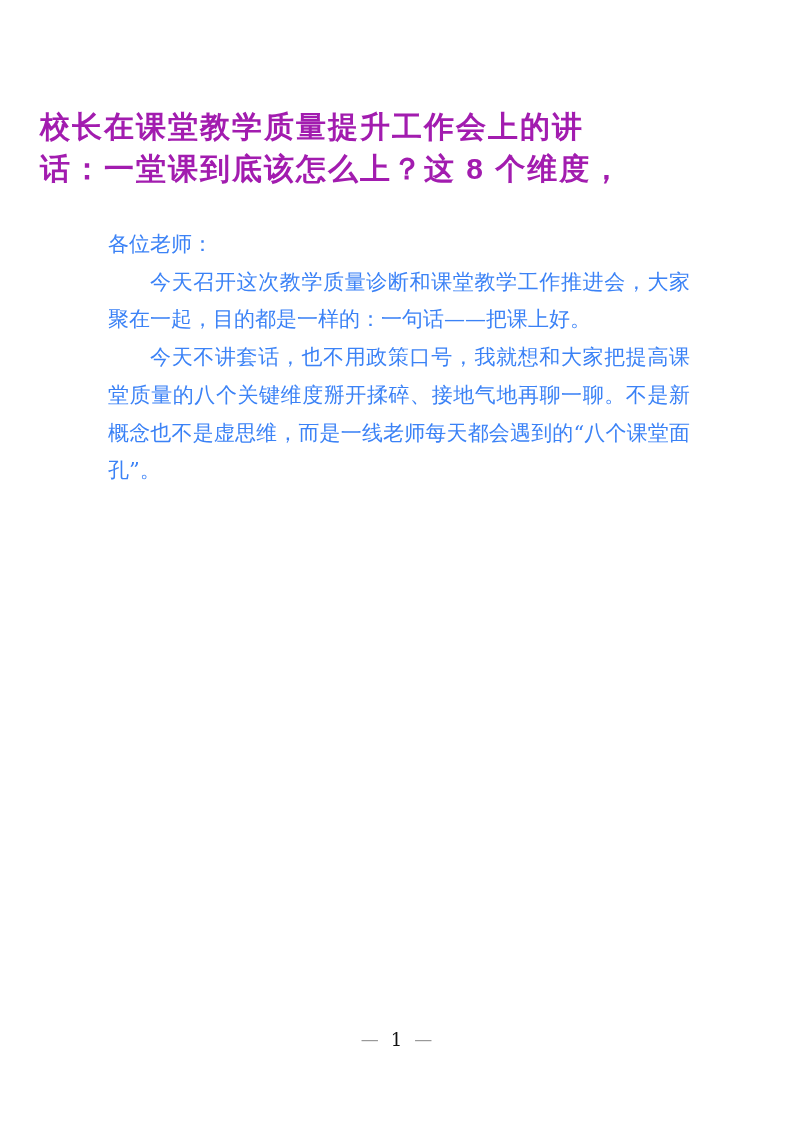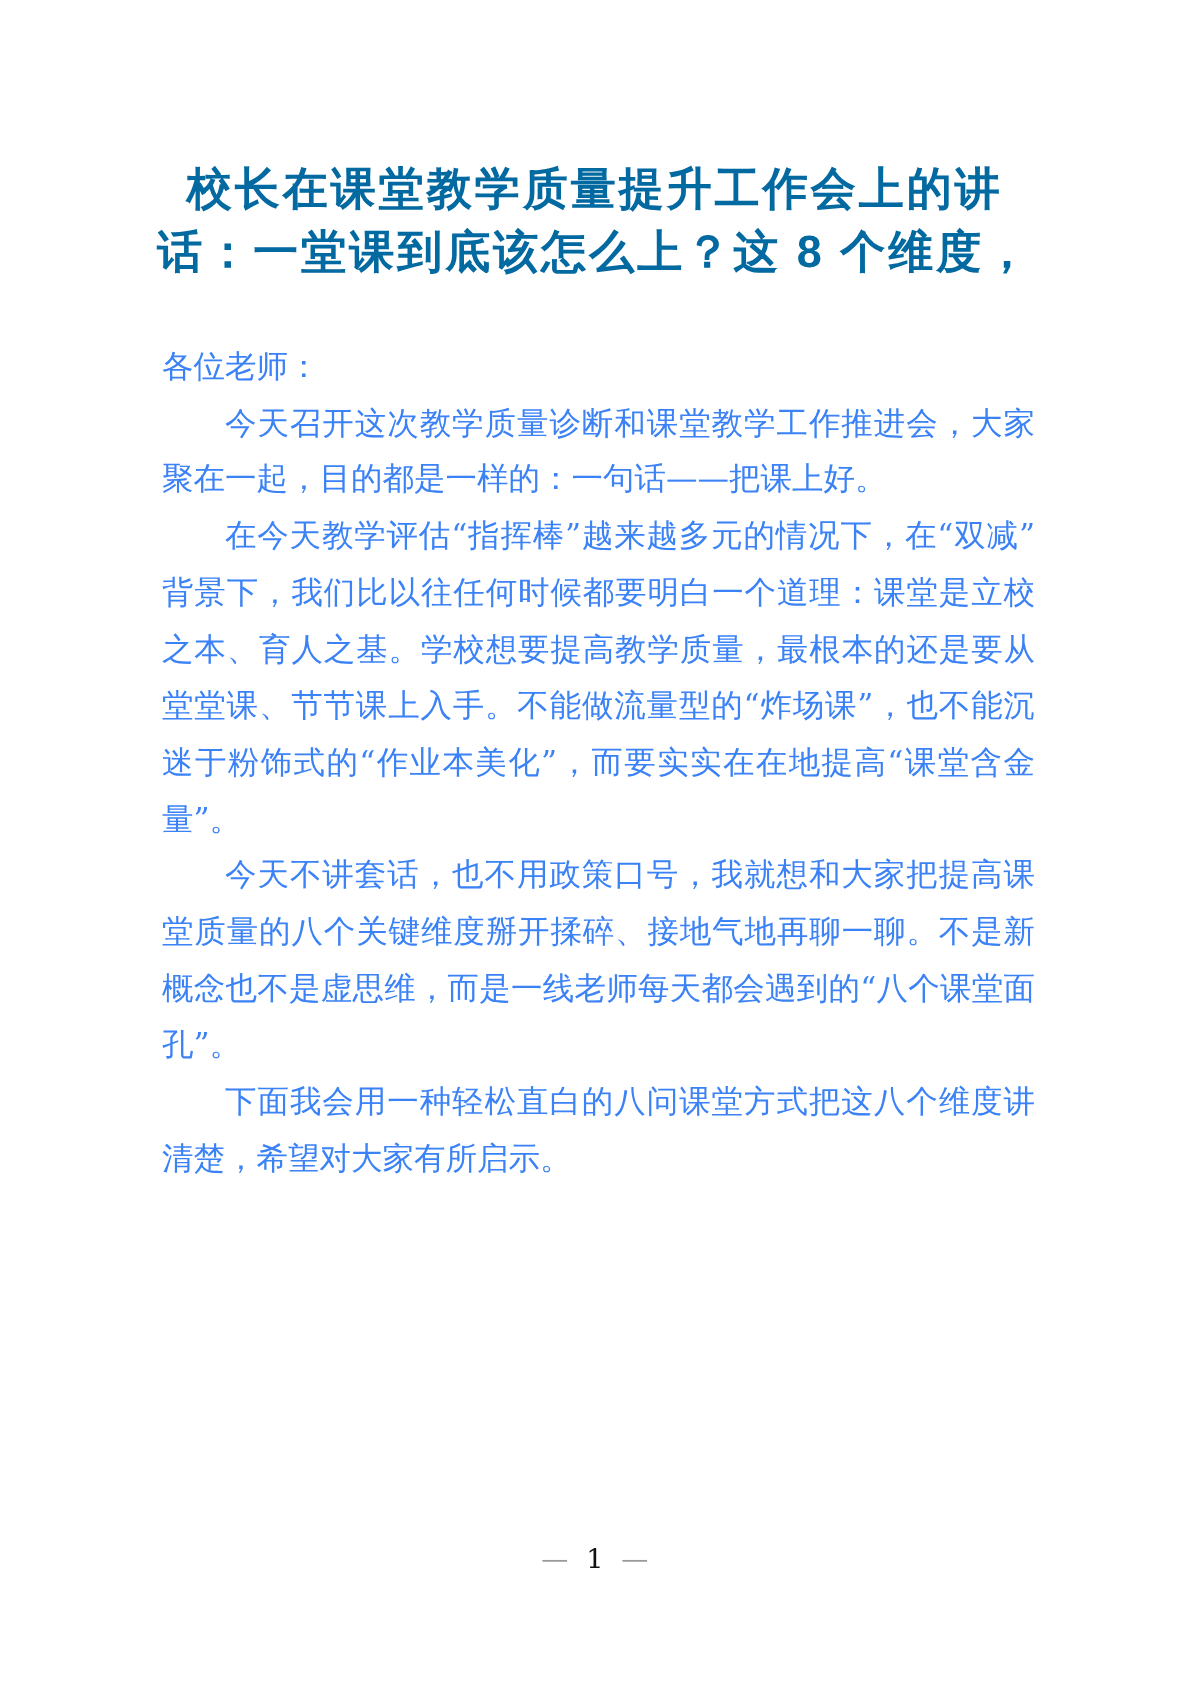--- a/index.html
+++ b/index.html
@@ -12,27 +12,26 @@
     width: 793px;
     height: 1122px;
     margin: 0 auto;
     background: #ffffff;
     color: #000000;
     overflow: hidden;
   }
   .doc-title {
     margin: 0;
     padding: 106px 40px 0 40px;
-    text-align: center;
     font-family: "Liberation Sans", sans-serif;
     font-weight: 700;
     font-size: 30px;
     line-height: 42px;
     letter-spacing: 2px;
-    color: #0369a1;
+    color: #a21caf;
   }
   .doc-body {
     margin: 36px 103px 0 108px;
     font-family: "DejaVu Serif", serif;
     font-size: 21px;
     line-height: 37.7px;
     text-align: justify;
     color: #3b82f6;
   }
   .salutation {
@@ -70,23 +69,21 @@
 
   <h1 class="doc-title">
     <div>校长在课堂教学质量提升工作会上的讲</div>
     <div>话：一堂课到底该怎么上？这 8 个维度，</div>
   </h1>
 
   <div class="doc-body">
     <p class="salutation">各位老师：</p>
     <div id="paragraphs">
         <p class="para">今天召开这次教学质量诊断和课堂教学工作推进会，大家聚在一起，目的都是一样的：一句话——把课上好。</p>
-        <p class="para">在今天教学评估“指挥棒”越来越多元的情况下，在“双减”背景下，我们比以往任何时候都要明白一个道理：课堂是立校之本、育人之基。学校想要提高教学质量，最根本的还是要从堂堂课、节节课上入手。不能做流量型的“炸场课”，也不能沉迷于粉饰式的“作业本美化”，而要实实在在地提高“课堂含金量”。</p>
         <p class="para">今天不讲套话，也不用政策口号，我就想和大家把提高课堂质量的八个关键维度掰开揉碎、接地气地再聊一聊。不是新概念也不是虚思维，而是一线老师每天都会遇到的“八个课堂面孔”。</p>
-        <p class="para">下面我会用一种轻松直白的八问课堂方式把这八个维度讲清楚，希望对大家有所启示。</p>
       </div>
   </div>
 
   <div class="page-footer">
     <span class="footer-dash">—</span>
     <span class="footer-num">1</span>
     <span class="footer-dash">—</span>
   </div>
 
 </div>

